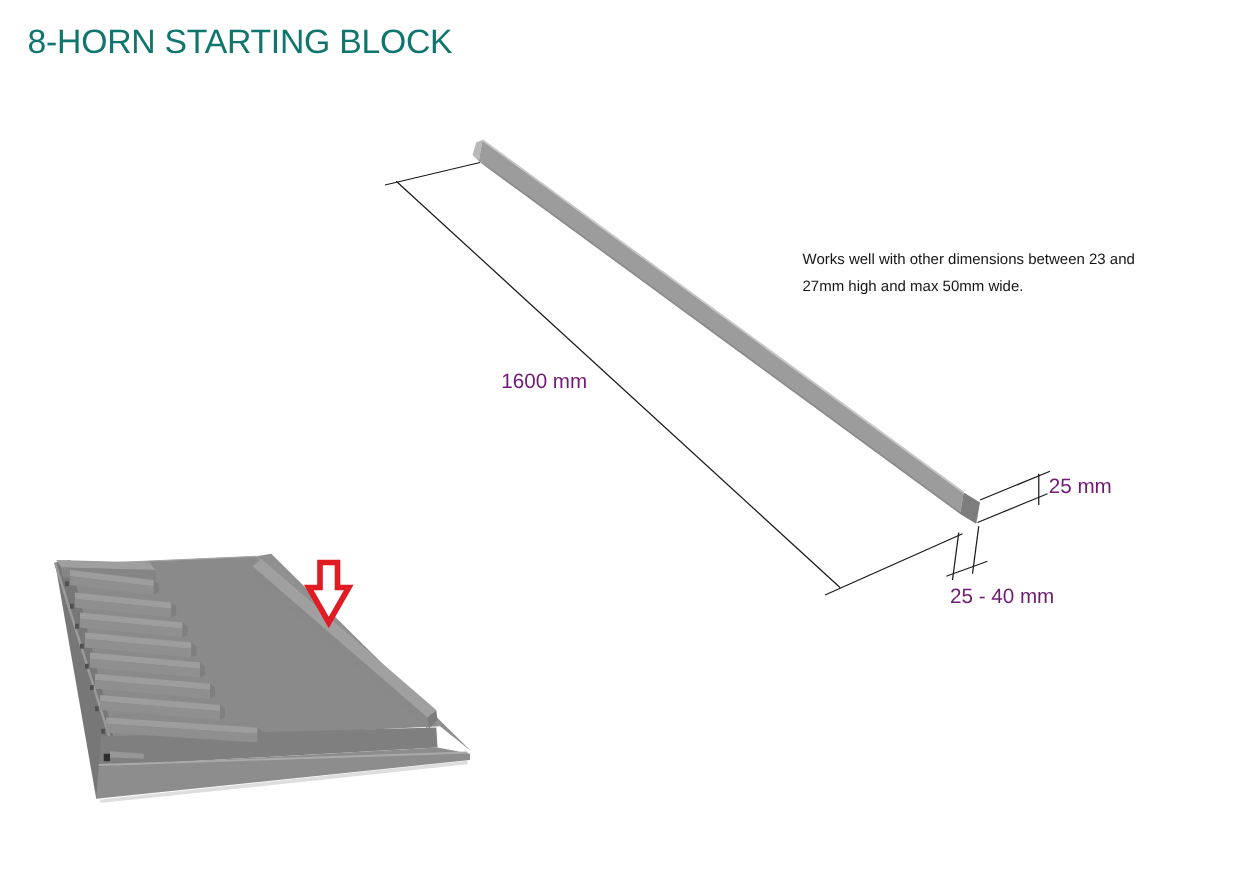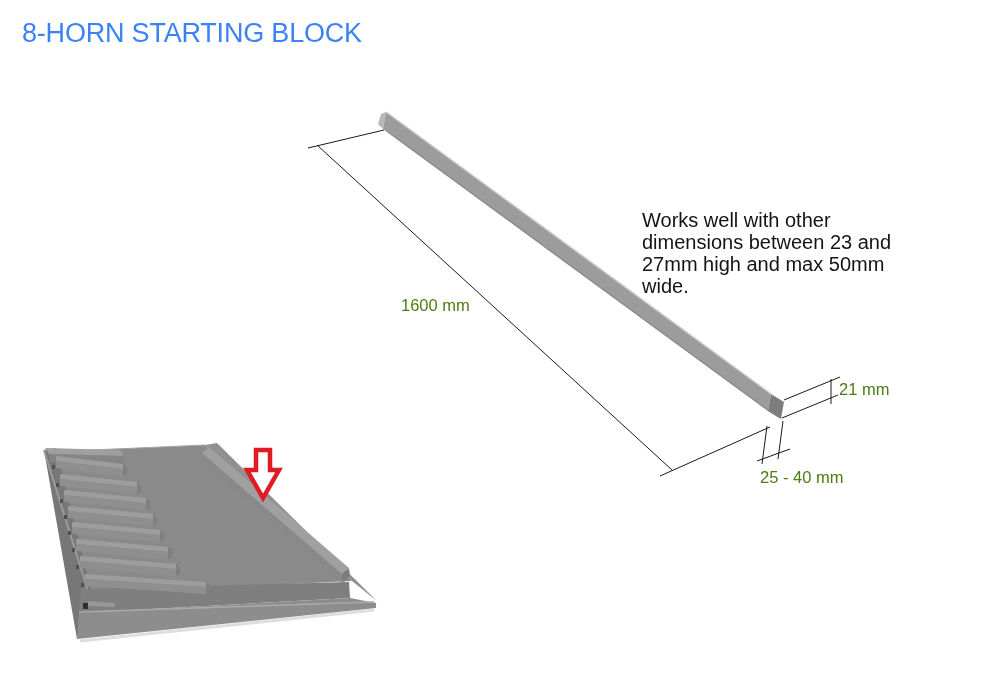--- a/index.html
+++ b/index.html
@@ -5,28 +5,28 @@
   html,body{margin:0;padding:0;}
   body{
     width:1000px;height:700px;position:relative;overflow:hidden;
     background:#ffffff;
     font-family:"Liberation Sans", sans-serif;
     color:#161616;
   }
   .stage{position:absolute;left:0;top:0;width:1000px;height:700px;}
   .page-title{
     position:absolute;left:22px;top:18px;
-    font-size:27px;letter-spacing:-0.2px;color:#3b82f6;white-space:nowrap;
+    font-size:27px;letter-spacing:-0.2px;color:#0f766e;white-space:nowrap;
   }
   .note{
     position:absolute;left:642px;top:196px;width:280px;
-    font-size:20px;line-height:22px;color:#141414;margin-top:13px;
+    font-size:12px;line-height:22px;color:#141414;
   }
   .dim-label{
-    position:absolute;font-size:16.5px;color:#4d7c0f;white-space:nowrap;
+    position:absolute;font-size:16.5px;color:#701a75;white-space:nowrap;
   }
   .dim-length{left:401px;top:296px;}
   .dim-height{left:839px;top:380px;}
   .dim-width{left:760px;top:468px;}
   svg{position:absolute;left:0;top:0;}
   .mline{stroke:#1a1a1a;stroke-width:1;fill:none;}
 </style>
 </head>
 <body>
 
@@ -144,16 +144,16 @@
         <polygon points="202,453 342,574 342,583 202,462" fill="#898989"></polygon>
         <polygon points="202,453 209,447 349,568 342,574" fill="#a0a0a0"></polygon>
         <polygon points="342,574 349,568 350,576 343,583" fill="#7c7c7c"></polygon>
       </g>
 
       <path d="M256,450 L270,450 L270,470 L279,470 L263,498 L247,470 L256,470 Z" fill="#ffffff" stroke="#e01b24" stroke-width="4.5" stroke-linejoin="miter"></path>
     </g>
   </svg>
 
   <div class="dim-label dim-length">1600 mm</div>
-  <div class="dim-label dim-height">21 mm</div>
+  <div class="dim-label dim-height">25 mm</div>
   <div class="dim-label dim-width">25 - 40 mm</div>
 
 </div>
 
 </body></html>

